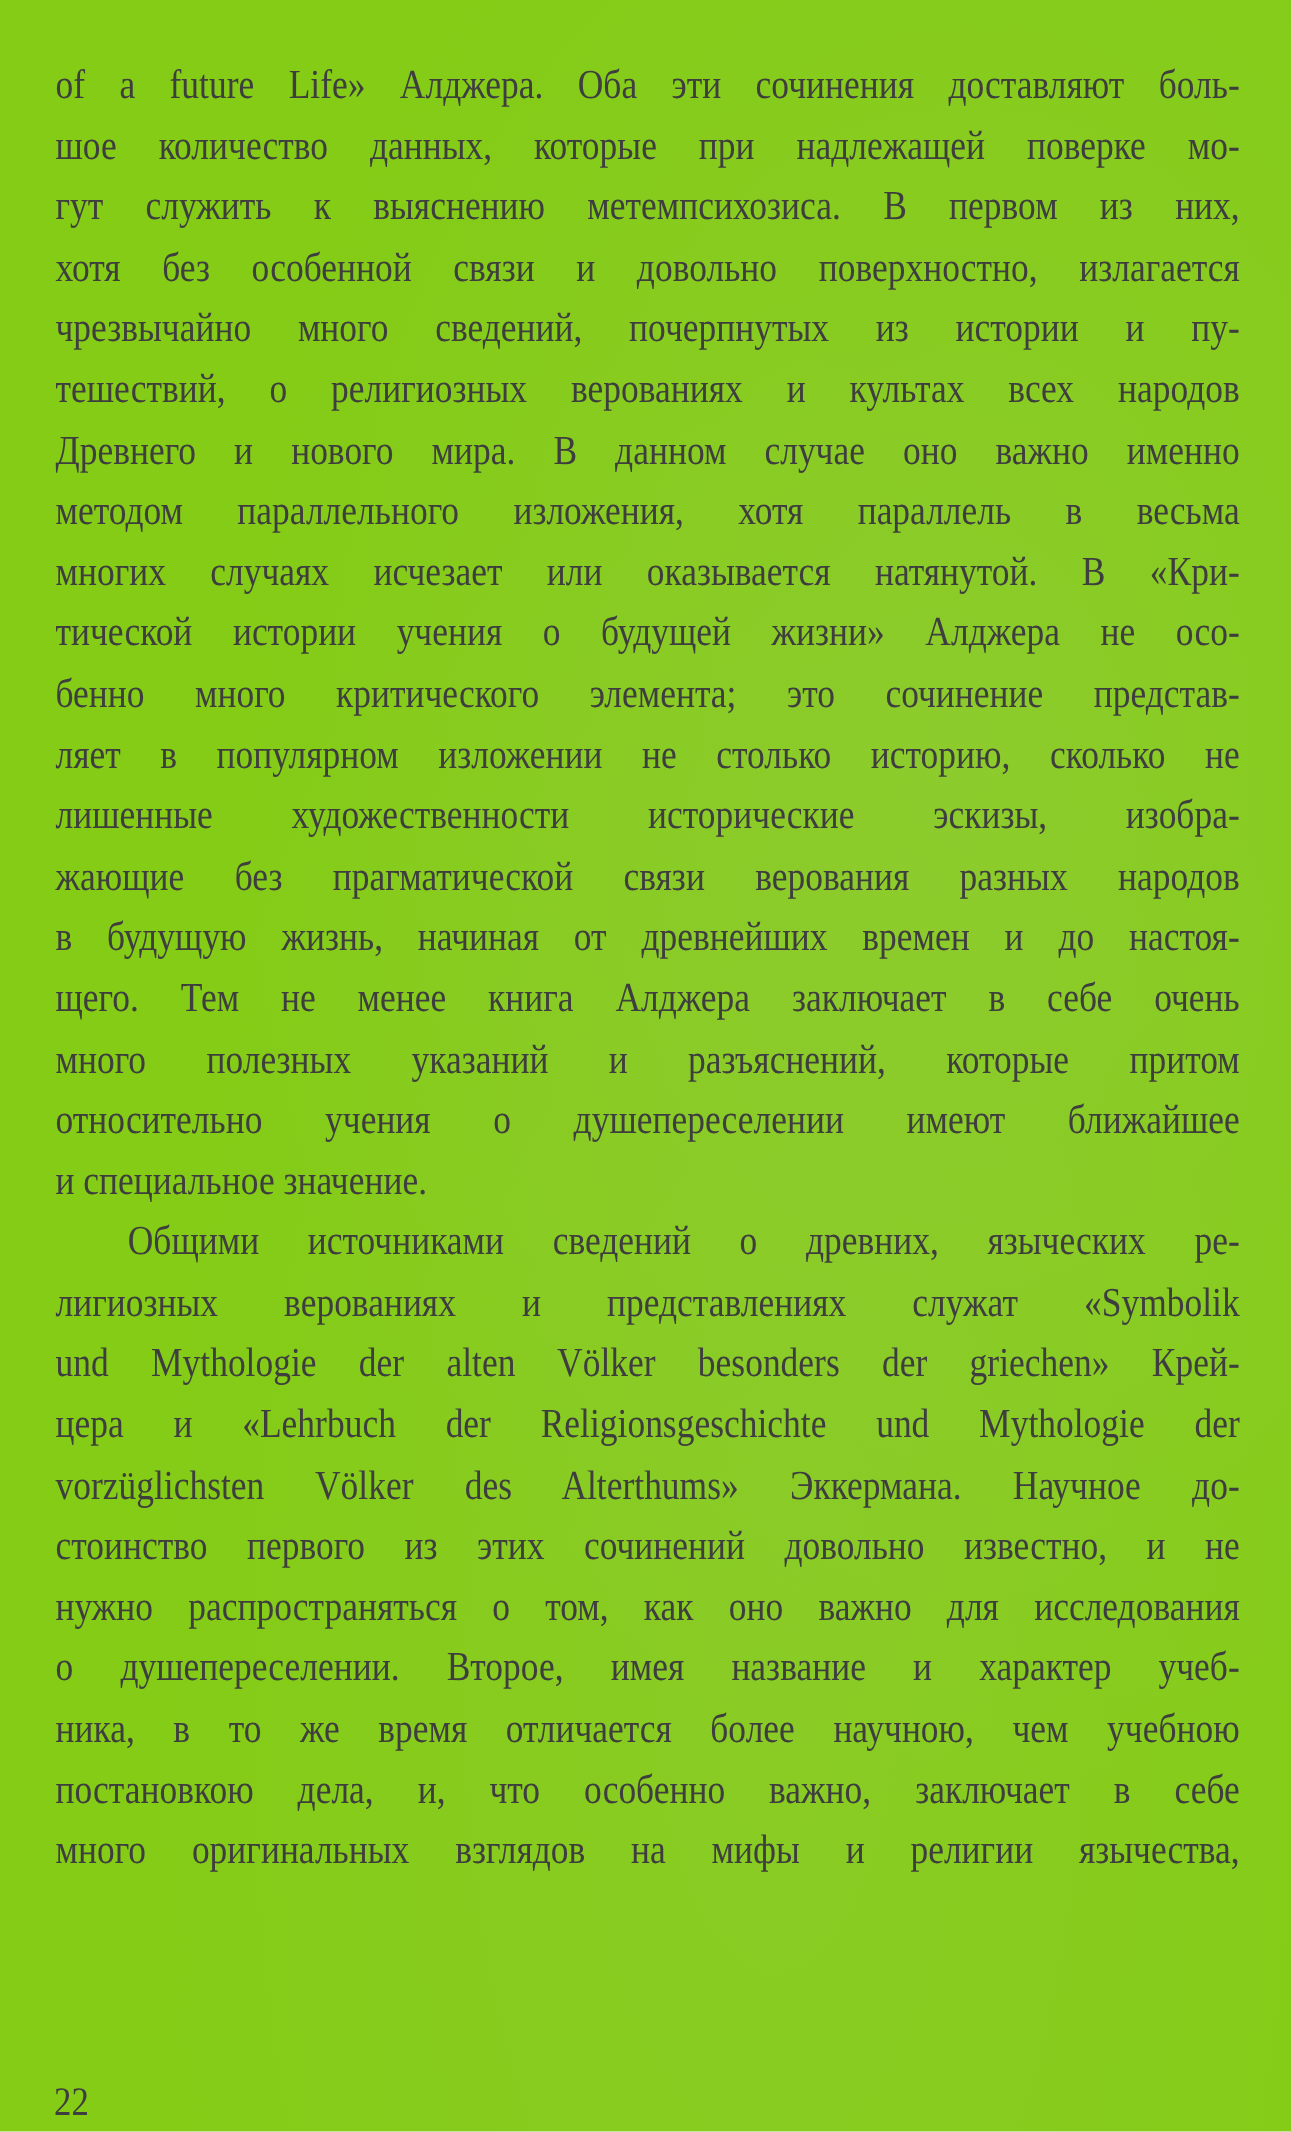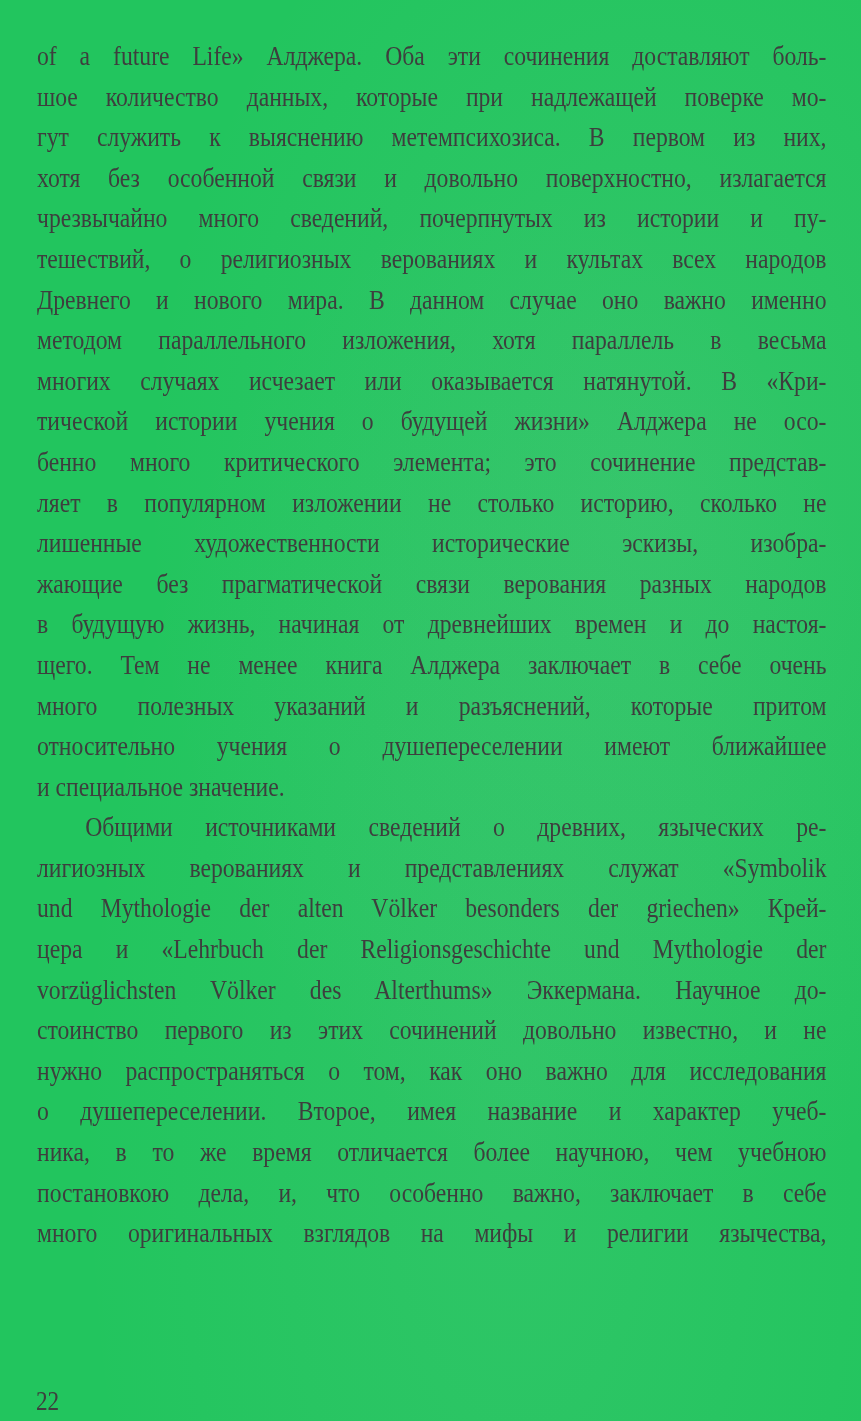--- a/index.html
+++ b/index.html
@@ -12,21 +12,21 @@
       height: 1421px;
       position: relative;
       overflow: hidden;
     }
     .page {
       position: absolute;
       left: 0;
       top: 0;
       width: 861px;
       height: 1421px;
-      background: #22c55e;
+      background: #84cc16;
     }
     .bleed {
       position: absolute;
       left: 0; top: 0; width: 861px; height: 1421px;
       background:
         radial-gradient(ellipse at 75% 35%, rgba(200,200,205,0.10), transparent 55%),
         radial-gradient(ellipse at 60% 80%, rgba(200,200,205,0.08), transparent 60%);
       pointer-events: none;
     }
     .body-text {

